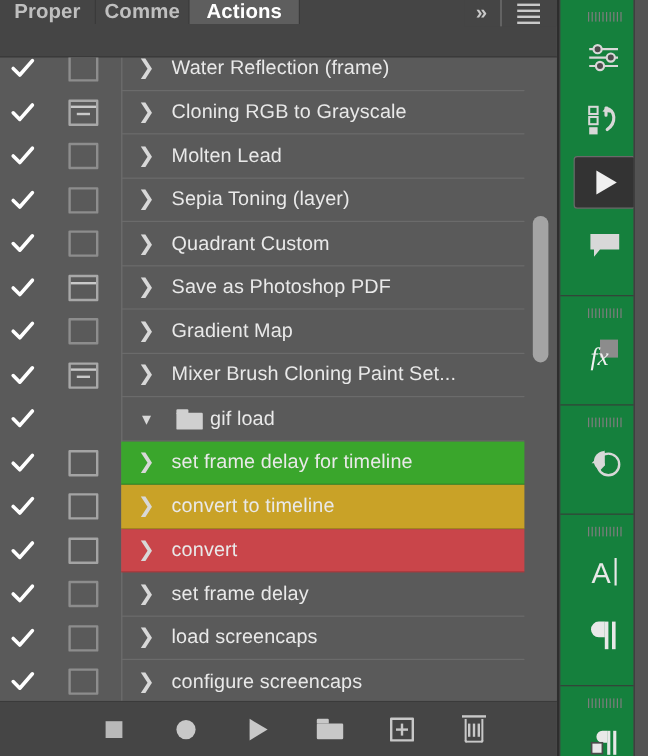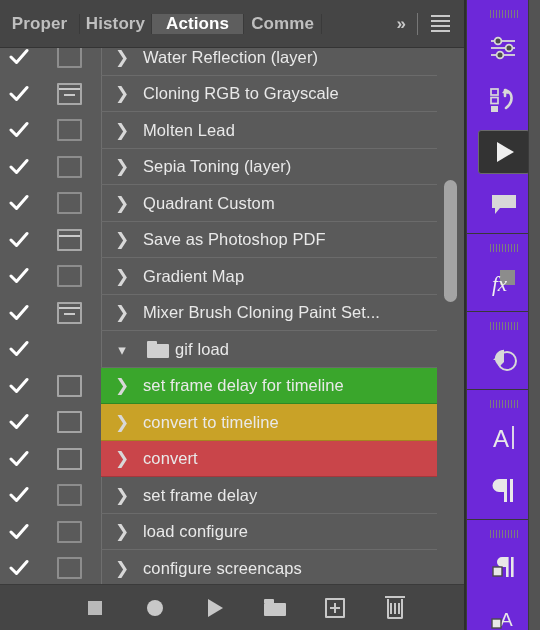--- a/index.html
+++ b/index.html
@@ -17,21 +17,21 @@
     background:#5a5a5a;
     display:flex;flex-direction:column;
     border-right:2px solid #2d2d2d;
     box-sizing:border-box;
   }
 
   
   .tabbar{
     position:relative;height:48px;flex:0 0 48px;
     background:#454545;
-    display:flex;align-items:center;
+    display:flex;align-items:flex-start;
     border-bottom:1px solid #343434;
     box-sizing:border-box;
     overflow:hidden;
   }
   .tab{
     display:flex;align-items:center;justify-content:center;
     padding:0 14px;
     font-size:17px;font-weight:bold;
     color:#bfbfbf;
     background:#454545;
@@ -203,22 +203,22 @@
   
   .dock{
     position:absolute;right:0;top:0;width:74px;height:630px;
     background:#484848;
     display:flex;flex-direction:column;
     border-left:1px solid #3b3b3b;
     box-sizing:border-box;
   }
   .dockgroup{
     border-bottom:1px solid #383838;
-    padding-bottom:3px;
-    background:#6d28d9;
+    padding-bottom:16px;
+    background:#15803d;
   }
   .grip{
     height:16px;display:flex;align-items:center;justify-content:center;gap:2px;
     padding-top:6px;
   }
   .grip i{display:block;width:1px;height:8px;background:#7d7d7d;}
   .dbtn{
     height:52px;display:flex;align-items:center;justify-content:center;
     color:#d6d6d6;
   }
@@ -237,28 +237,25 @@
 <body>
 
 <div id="app">
 
   <div class="panel">
 
     <div class="tabbar">
       <div class="tab clip">
           <span>Proper</span>
         </div>
-      <div class="tab clip2">
-          <span>History</span>
+      <div class="tab clip3">
+          <span>Comme</span>
         </div>
       <div class="tab active">
           <span>Actions</span>
-        </div>
-      <div class="tab clip3">
-          <span>Comme</span>
         </div>
       <div class="tabspacer"></div>
       <div class="tabright">
         <div class="chev2">»</div>
         <div class="vdiv"></div>
         <div class="hamb">
             <i></i>
             <i></i>
             <i></i>
             <i></i>
@@ -274,21 +271,21 @@
               <svg width="20" height="18" viewBox="0 0 20 18">
                 <path d="M2 9 L7.5 14.5 L18 2.5" fill="none" stroke="#ffffff" stroke-width="3" stroke-linecap="round" stroke-linejoin="round"></path>
               </svg>
             </div>
             <div class="c-dlg">
               <div class="dlgbox off"></div>
             </div>
             <div class="c-arrow">
               <span class="arrow">❯</span>
             </div>
-            <div class="c-label">Water Reflection (layer)</div>
+            <div class="c-label">Water Reflection (frame)</div>
             <div class="sep"></div>
           </div>
           <div class="row">
             <div class="c-check">
               <svg width="20" height="18" viewBox="0 0 20 18">
                 <path d="M2 9 L7.5 14.5 L18 2.5" fill="none" stroke="#ffffff" stroke-width="3" stroke-linecap="round" stroke-linejoin="round"></path>
               </svg>
             </div>
             <div class="c-dlg">
               <div class="dlgbox bar"></div>
@@ -479,21 +476,21 @@
               <svg width="20" height="18" viewBox="0 0 20 18">
                 <path d="M2 9 L7.5 14.5 L18 2.5" fill="none" stroke="#ffffff" stroke-width="3" stroke-linecap="round" stroke-linejoin="round"></path>
               </svg>
             </div>
             <div class="c-dlg">
               <div class="dlgbox off"></div>
             </div>
             <div class="c-arrow">
               <span class="arrow">❯</span>
             </div>
-            <div class="c-label">load configure</div>
+            <div class="c-label">load screencaps</div>
             <div class="sep"></div>
           </div>
           <div class="row">
             <div class="c-check">
               <svg width="20" height="18" viewBox="0 0 20 18">
                 <path d="M2 9 L7.5 14.5 L18 2.5" fill="none" stroke="#ffffff" stroke-width="3" stroke-linecap="round" stroke-linejoin="round"></path>
               </svg>
             </div>
             <div class="c-dlg">
               <div class="dlgbox off"></div>

